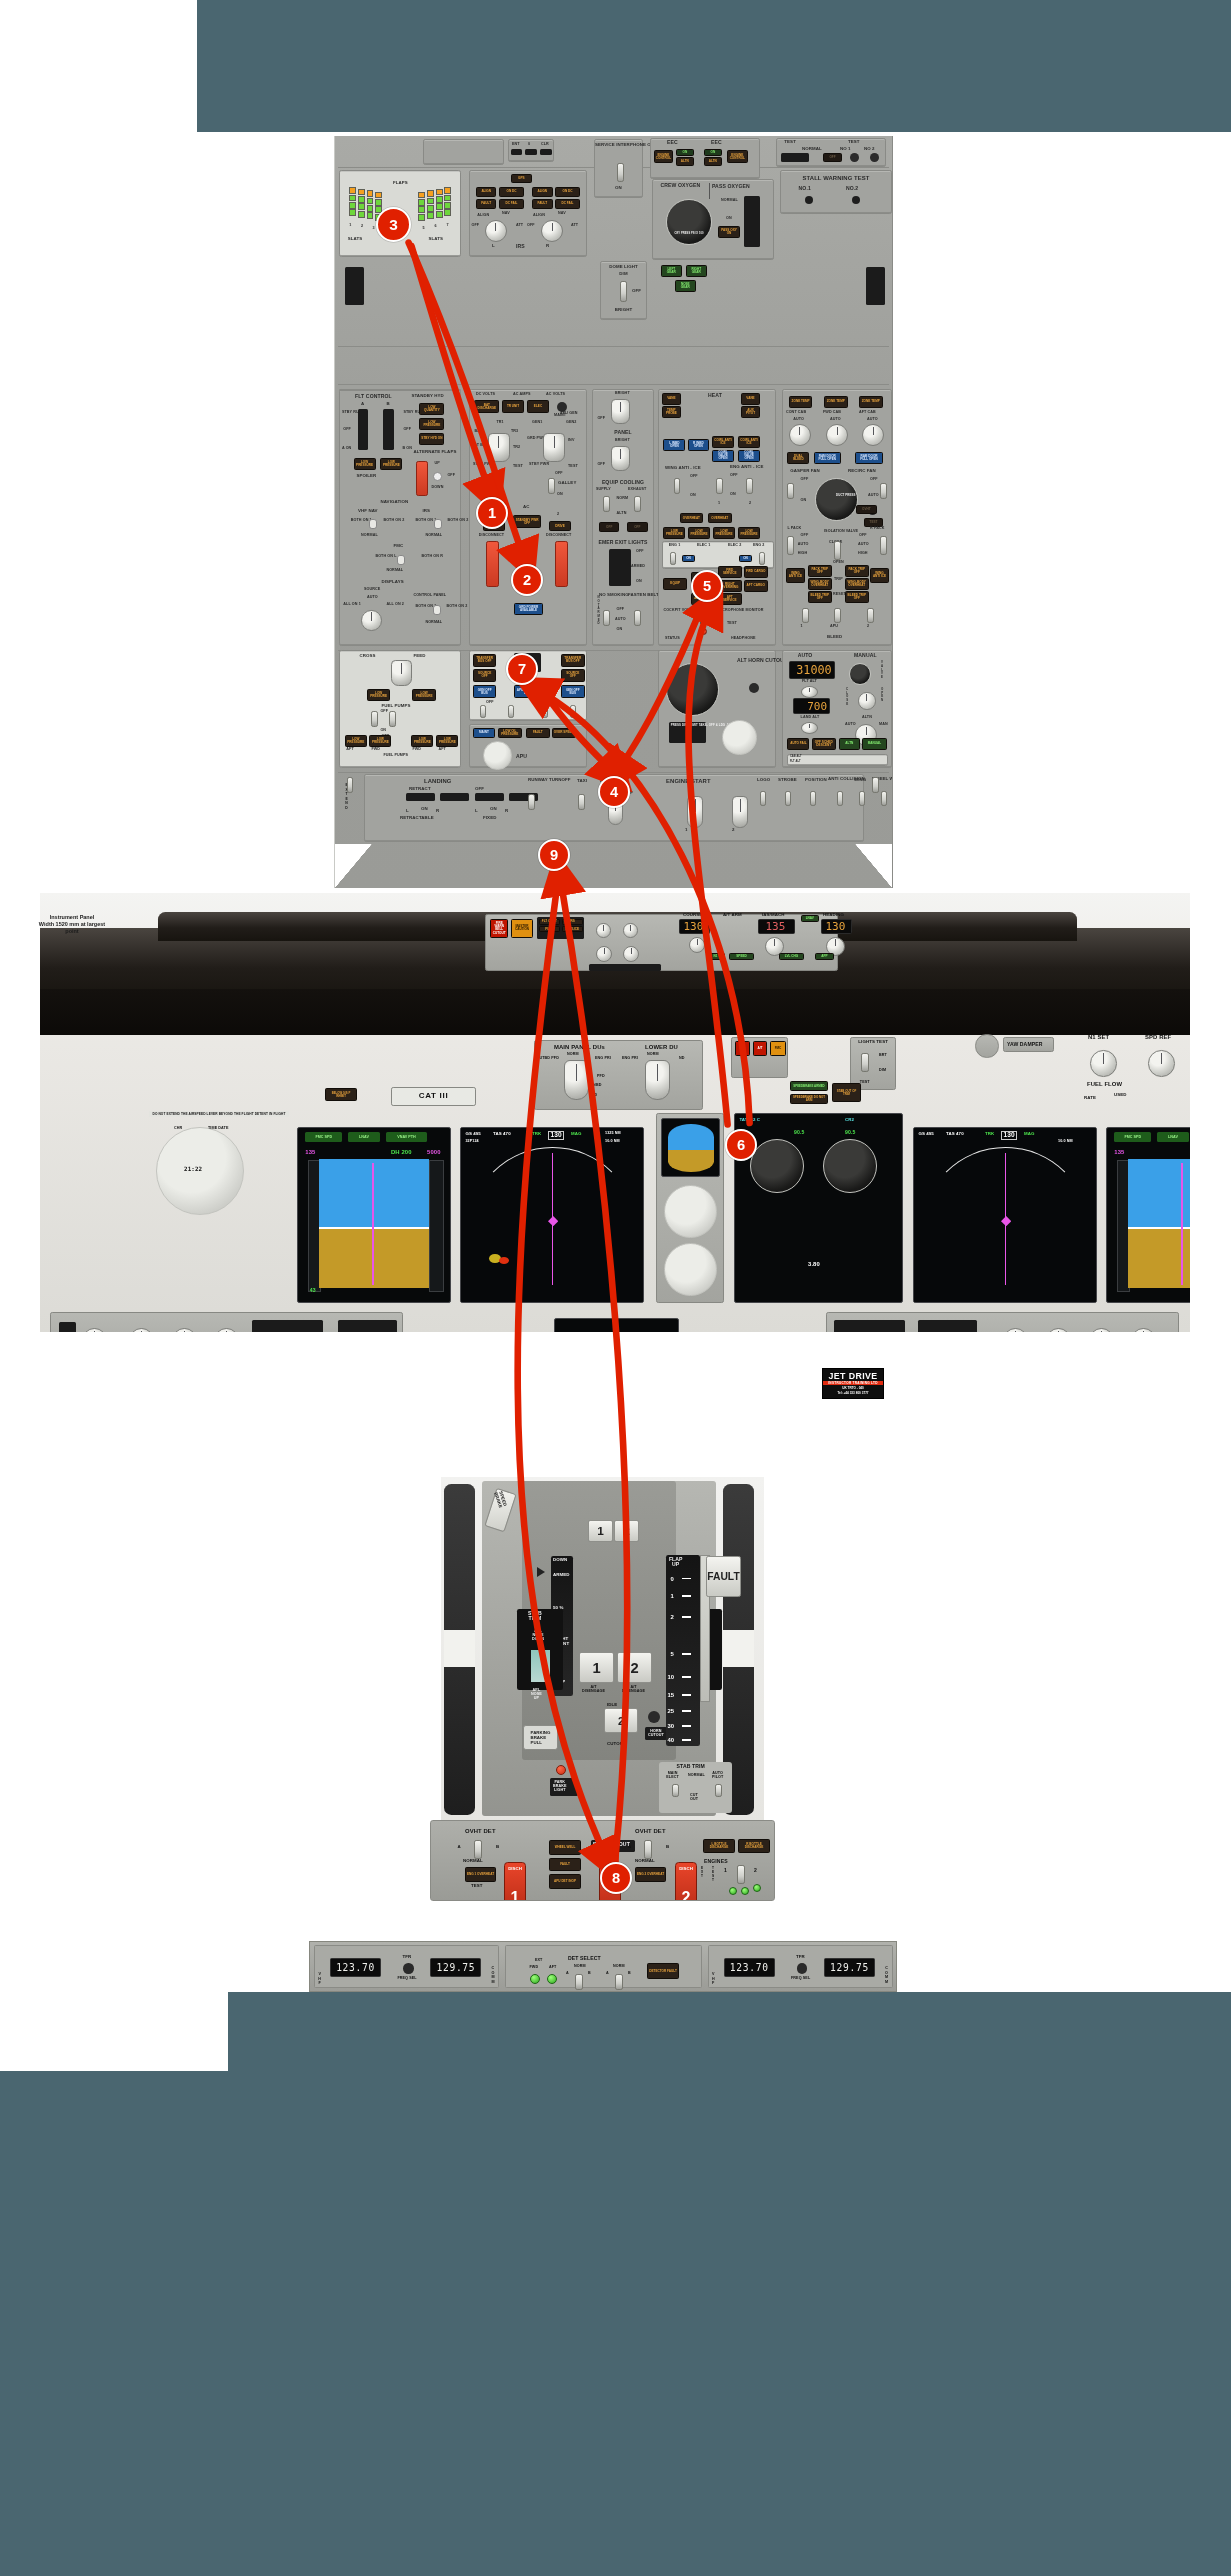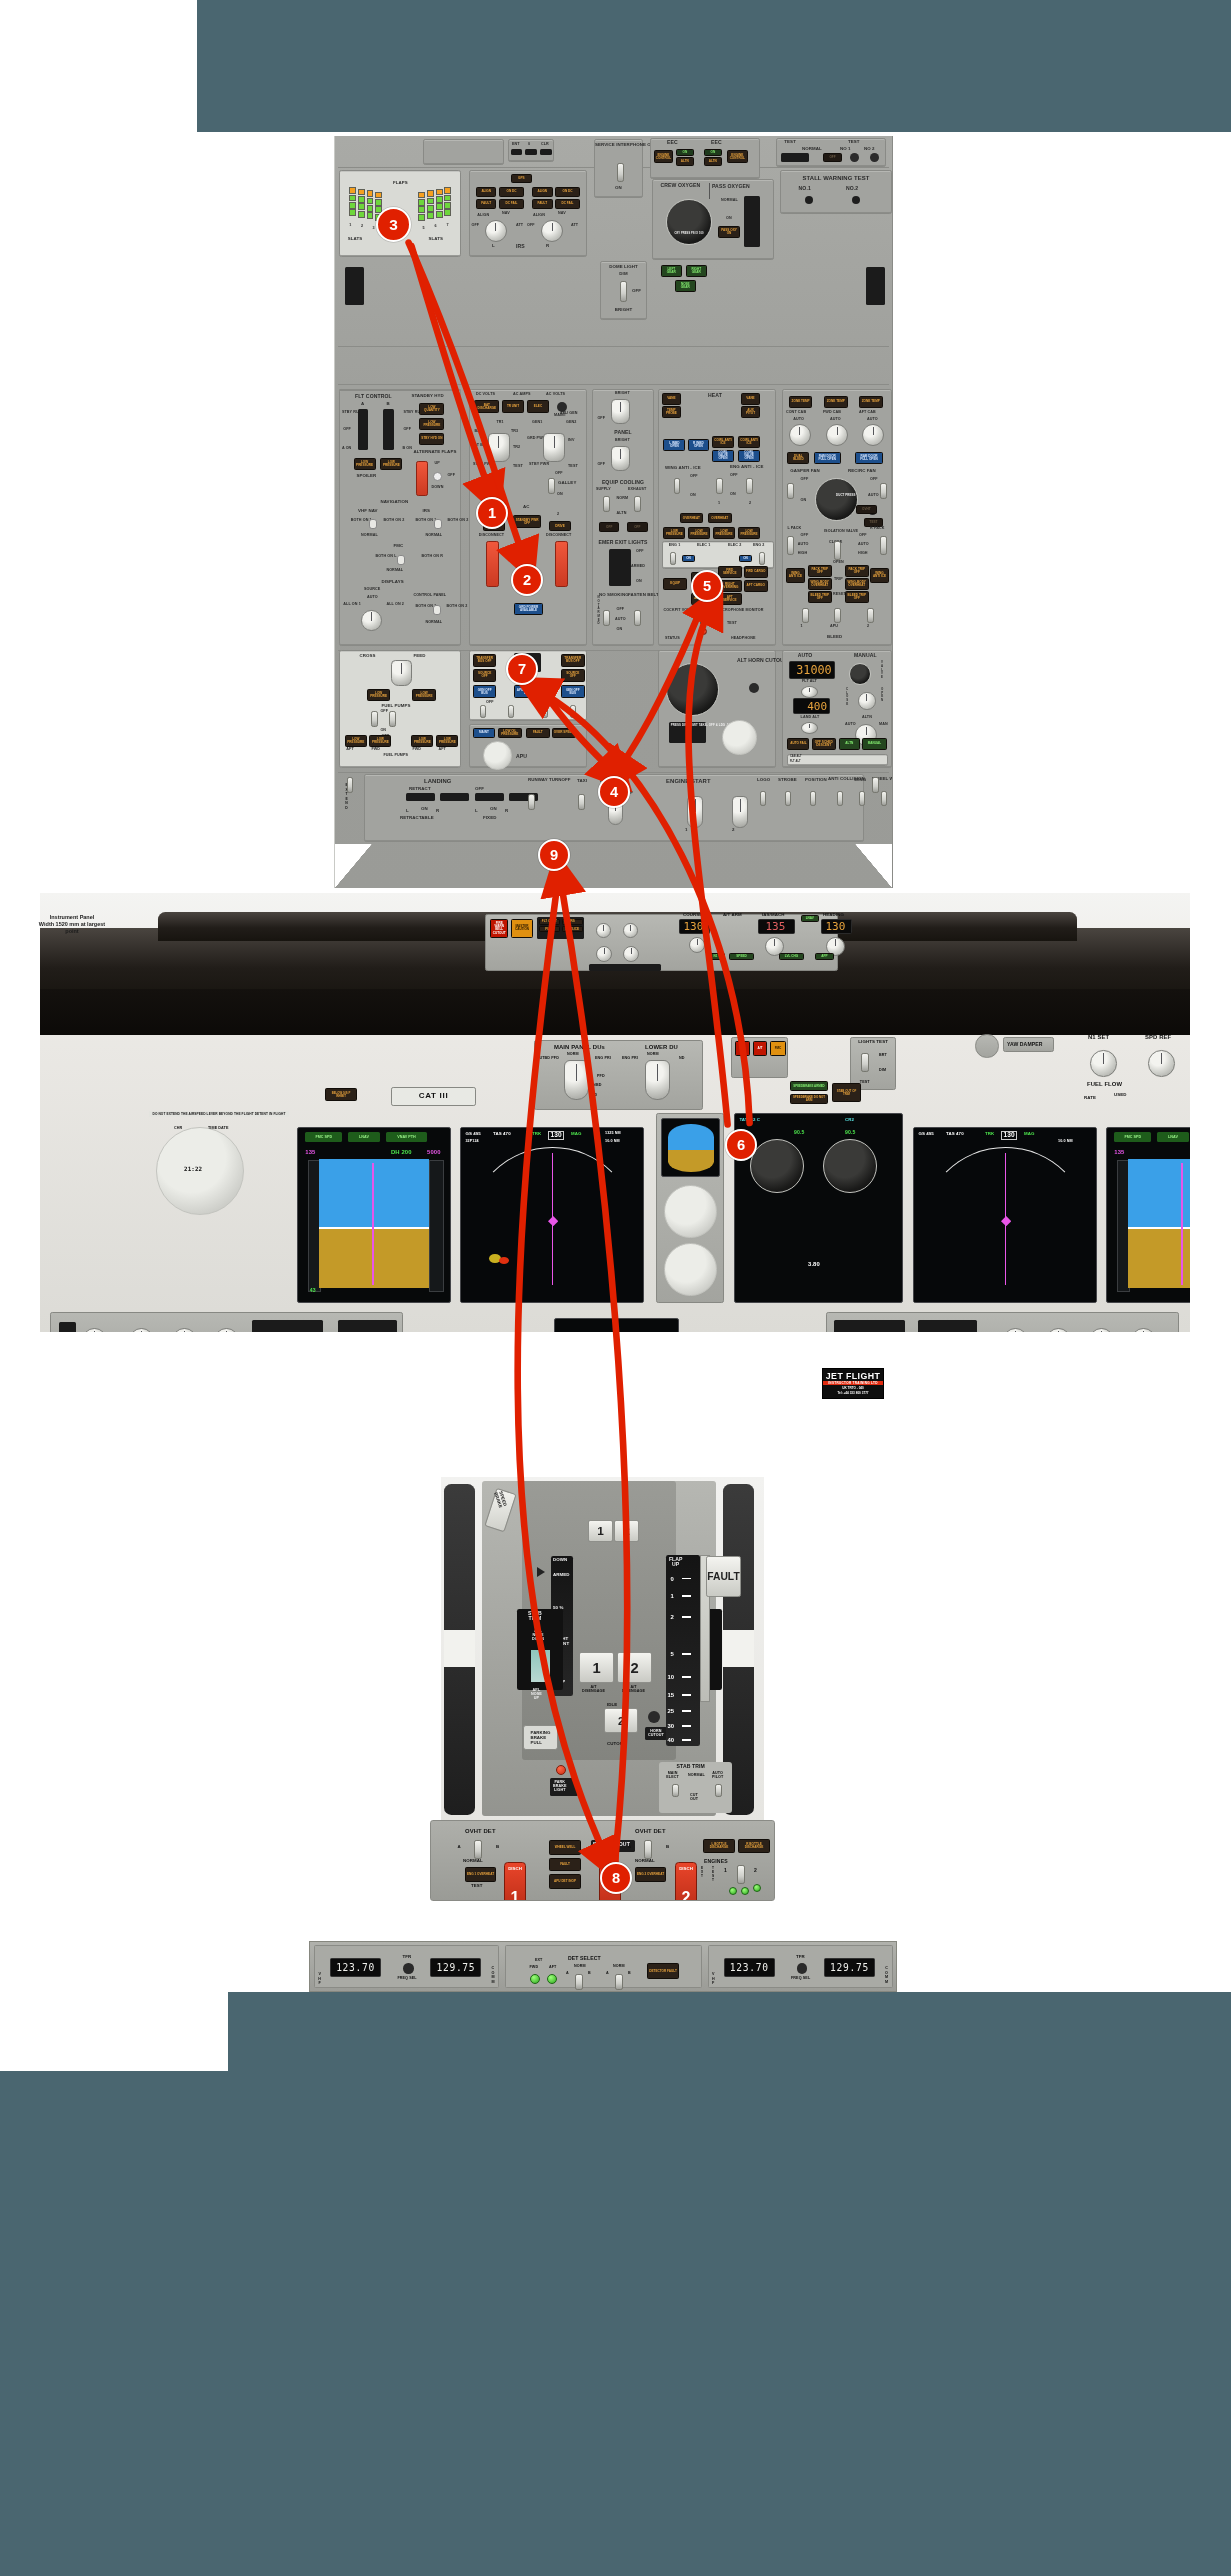--- a/index.html
+++ b/index.html
@@ -712,21 +712,21 @@
 LIMIT TAKE-
 OFF &amp; LDG
 .125 PSI</div>
       <div class="gauge lite" style="left:63px;top:69px;width:35px;height:35px"></div>
     </div>
     <div class="oh-mod" style="left:447px;top:514px;width:110px;height:118px">
       <div class="lbl s7" style="left:14.7px;top:1.5px">AUTO</div>
       <div class="lbl s7" style="left:71px;top:1.5px">MANUAL</div>
       <div class="lcd" style="left:5.9px;top:10.3px;width:46px;height:17.6px;font-size:11.8px">31000</div>
       <div class="lbl" style="left:19px;top:29px">FLT ALT</div>
-      <div class="lcd" style="left:10.3px;top:47px;width:37px;height:16px;font-size:11px">400</div>
+      <div class="lcd" style="left:10.3px;top:47px;width:37px;height:16px;font-size:11px">700</div>
       <div class="lbl" style="left:17.6px;top:65px">LAND ALT</div>
       <div class="knob" style="left:17.6px;top:35px;width:17.6px;height:11.8px;border-radius:50%"></div>
       <div class="knob" style="left:17.6px;top:71px;width:17.6px;height:11.8px;border-radius:50%"></div>
       <div class="gauge" style="left:66px;top:11.8px;width:22px;height:22px"></div>
       <div class="lbl" style="left:98px;top:10.3px;font-size:2.9px;line-height:1.25">V<br>A<br>L<br>V<br>E</div>
       <div class="lbl" style="left:63px;top:37px;font-size:2.9px;line-height:1.25">C<br>L<br>O<br>S<br>E</div>
       <div class="lbl" style="left:98px;top:37px;font-size:2.9px;line-height:1.25">O<br>P<br>E<br>N</div>
       <div class="knob" style="left:75px;top:41px;width:17.6px;height:17.6px"></div>
       <div class="lbl" style="left:79px;top:65px">ALTN</div>
       <div class="lbl" style="left:62px;top:72px">AUTO</div>
@@ -998,21 +998,21 @@
 
     <div class="du" style="left:514px;top:425px;width:125px;height:88px"></div>
 
   </div>
 
   <div id="dimnote" style="white-space:pre-line">Instrument Panel
 Width 1520 mm at largest
 point</div>
 
   <div id="jetlogo">
-    <div class="jf">JET FLIGHT</div>
+    <div class="jf">JET DRIVE</div>
     <div class="bar">INSTRUCTOR TRAINING LTD</div>
     <div class="ln">UK TRTO - 040</div>
     <div class="ln">Tel: +44 333 800 3777</div>
   </div>
 
   <div class="photo" id="pedestal">
 
     <div class="yoke" style="left:2.9px;top:7.3px;width:31px;height:331px"></div>
     <div class="yokewhite" style="left:2.9px;top:153px;width:31px;height:37px"></div>
     <div class="yoke" style="left:282px;top:7.3px;width:31px;height:331px"></div>

